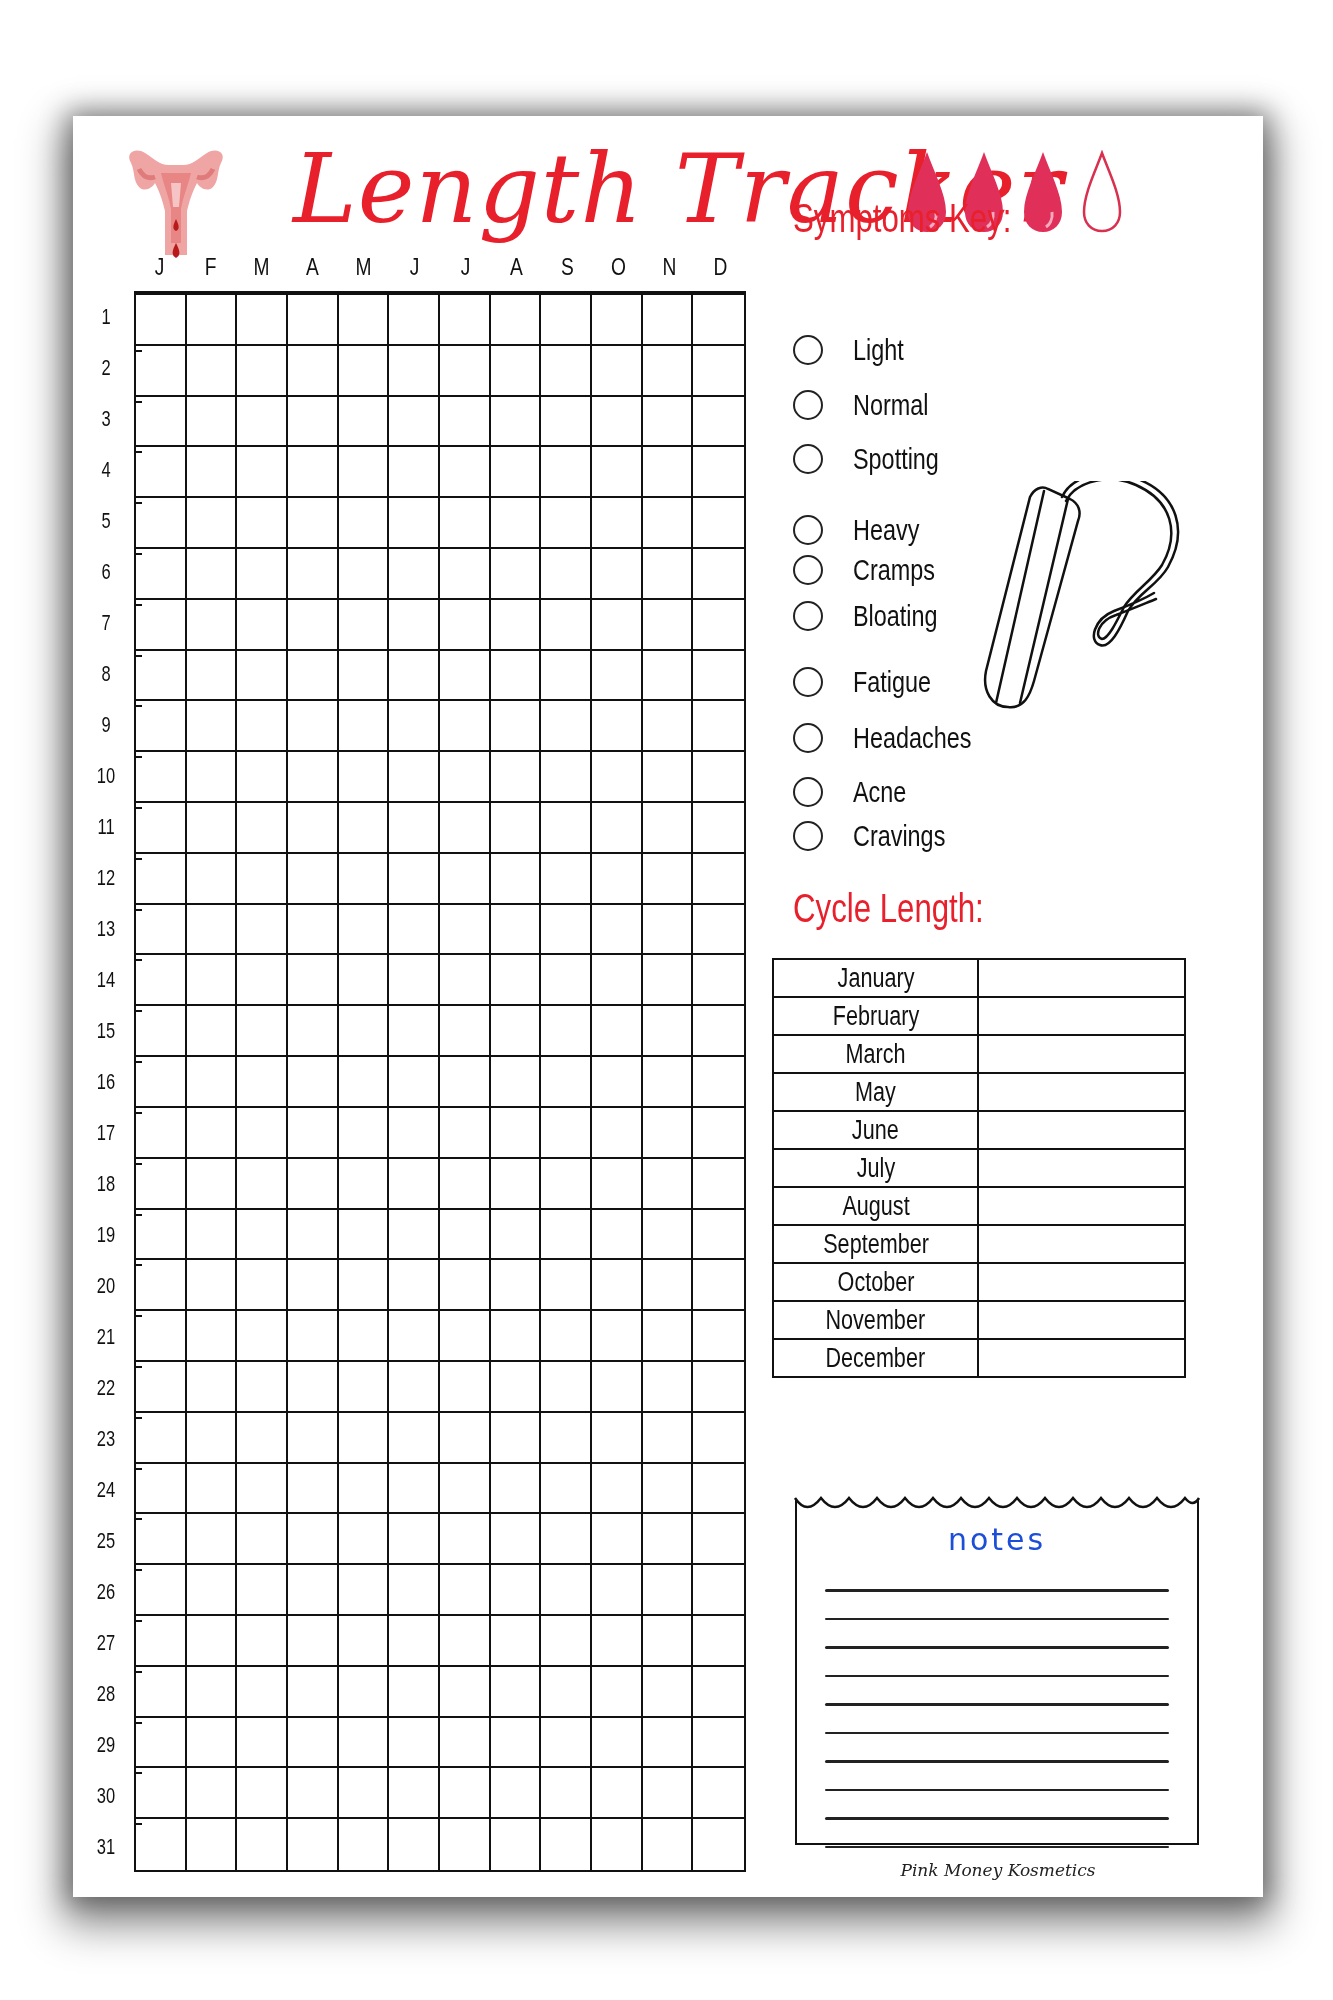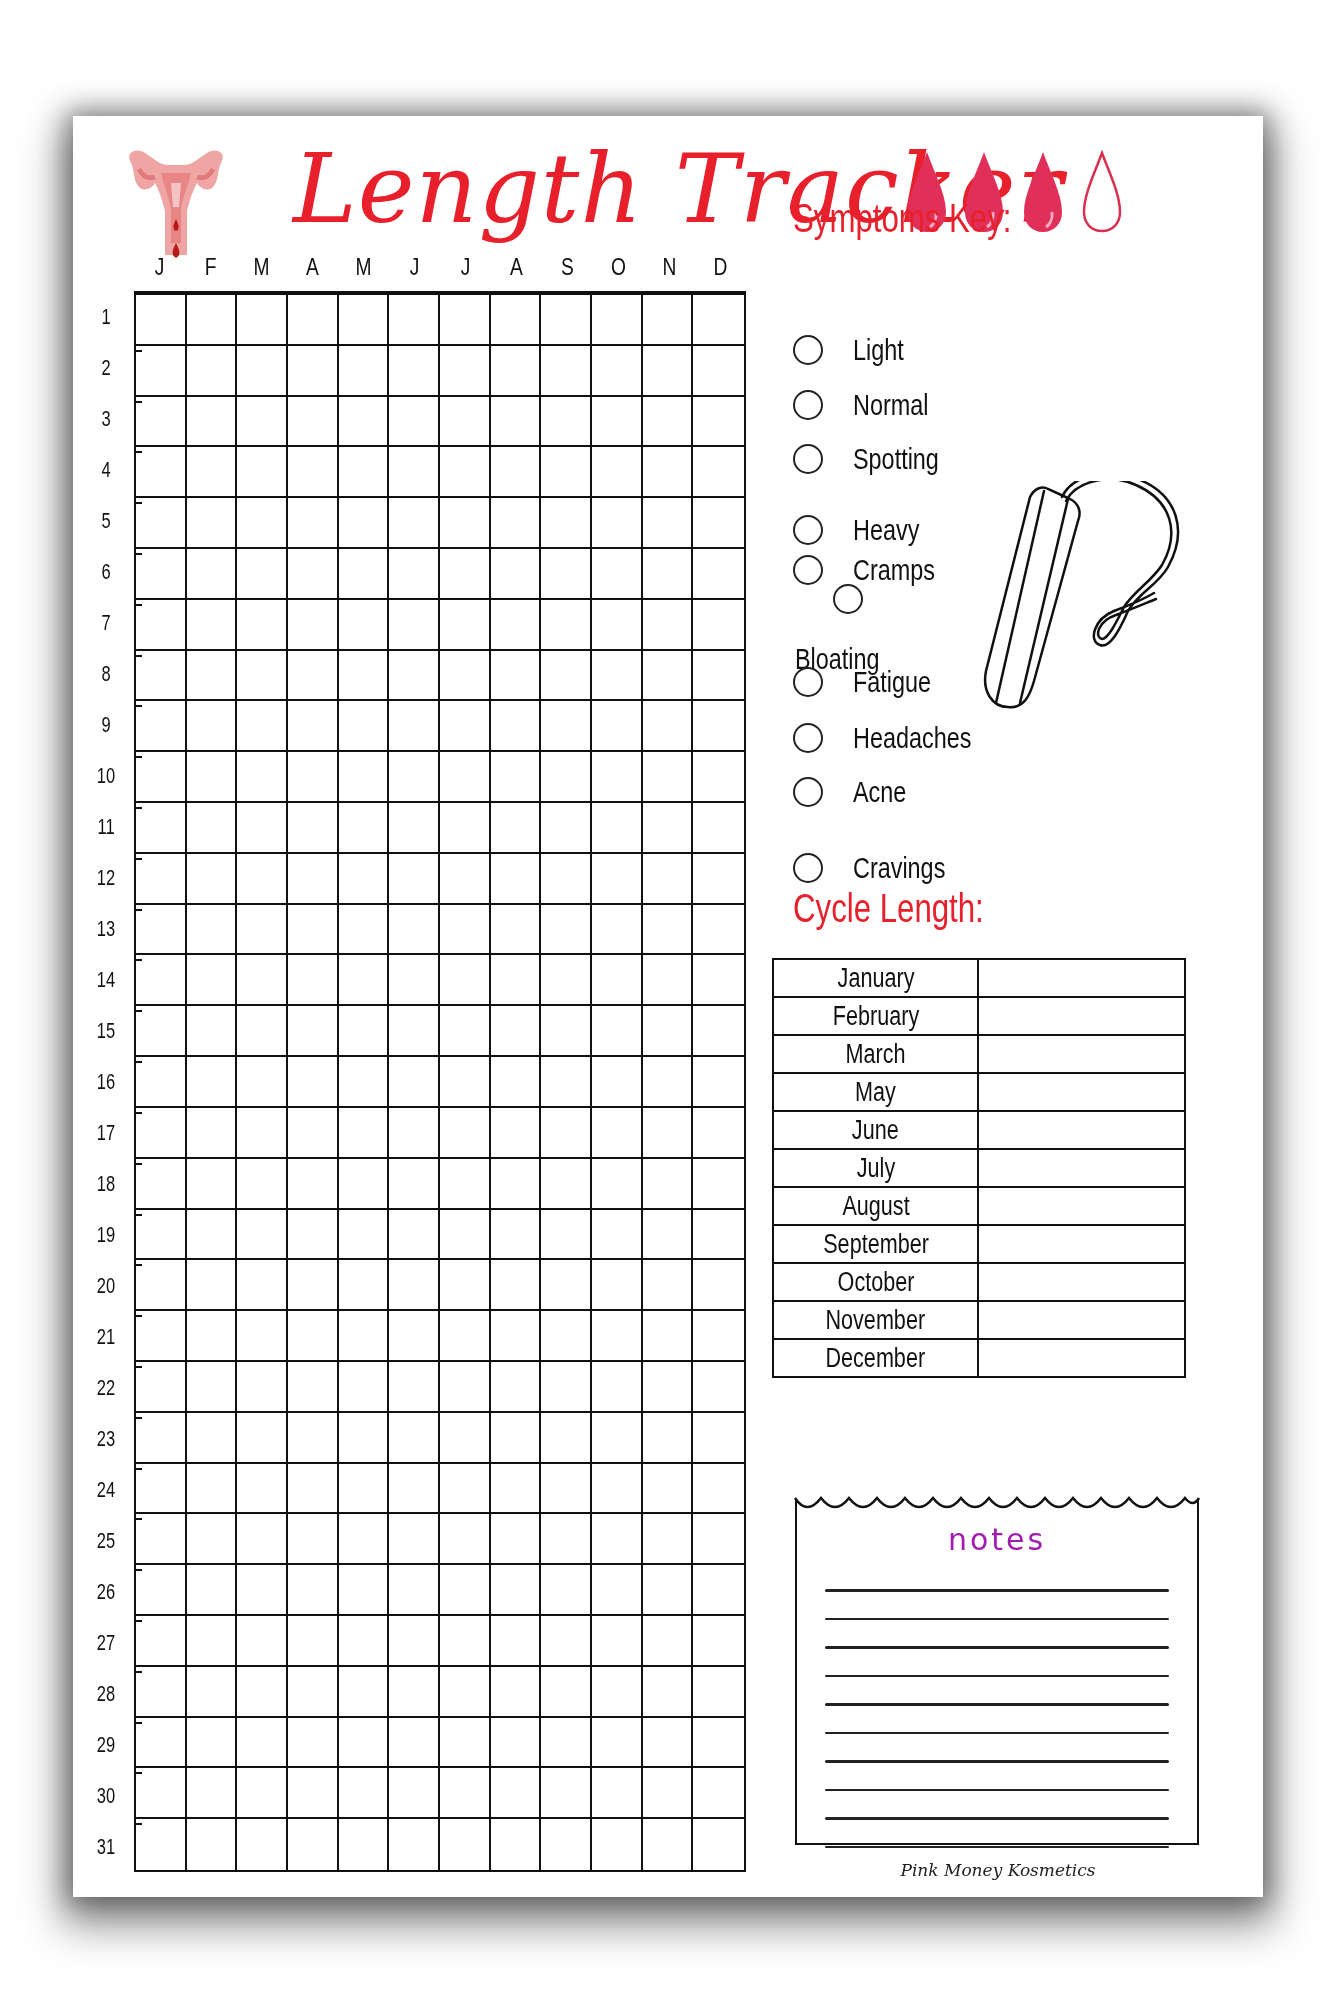--- a/index.html
+++ b/index.html
@@ -76,21 +76,21 @@
   .cycle-table td.value { width:208px; }
 
   
   .notes {
     position:absolute; left:722px; top:1384px; width:404px; height:345px;
     border-left:2.5px solid #111; border-right:2.5px solid #111; border-bottom:2.5px solid #111;
     box-sizing:border-box;
   }
   .notes-title {
     position:absolute; left:0; right:0; top:22px; text-align:center;
-    font-family:"DejaVu Sans", sans-serif; font-size:30px; color:#a21caf; letter-spacing:3px;
+    font-family:"DejaVu Sans", sans-serif; font-size:30px; color:#1d4ed8; letter-spacing:3px;
   }
   .notes-line { position:absolute; left:28px; right:28px; height:2.5px; background:#222; border-radius:2px; }
 
   .footer {
     position:absolute; left:820px; top:1744px; width:210px; text-align:center;
     font-family:"DejaVu Serif", serif; font-style:italic; font-size:17px; color:#222;
   }
 </style>
 </head>
 <body>
@@ -564,37 +564,37 @@
         <span class="label">Spotting</span>
       </div>
       <div class="symptom" style="top: 378px; margin-top: 16px;">
         <span class="circle"></span>
         <span class="label">Heavy</span>
       </div>
       <div class="symptom" style="top: 434px;">
         <span class="circle"></span>
         <span class="label">Cramps</span>
       </div>
-      <div class="symptom" style="top: 468px; flex-direction: column;">
+      <div class="symptom" style="top: 480px;">
         <span class="circle"></span>
         <span class="label">Bloating</span>
       </div>
       <div class="symptom" style="top: 546px;">
         <span class="circle"></span>
         <span class="label">Fatigue</span>
       </div>
       <div class="symptom" style="top: 602px;">
         <span class="circle"></span>
         <span class="label">Headaches</span>
       </div>
       <div class="symptom" style="top: 656px;">
         <span class="circle"></span>
         <span class="label">Acne</span>
       </div>
-      <div class="symptom" style="top: 732px;">
+      <div class="symptom" style="top: 700px;">
         <span class="circle"></span>
         <span class="label">Cravings</span>
       </div>
     </div>
 
   <svg class="abs" style="left:905px; top:365px;" width="210" height="250" viewBox="0 0 210 250">
     <g fill="none" stroke="#111" stroke-width="2.5" stroke-linecap="round">
       <path d="M70 8 C64 4 56 8 52 16 L8 190 C4 210 14 226 30 226 C46 228 52 214 56 200 L100 40 C104 30 100 22 92 18 Z"></path>
       <path d="M66 10 L18 222"></path>
       <path d="M90 18 L42 222"></path>

